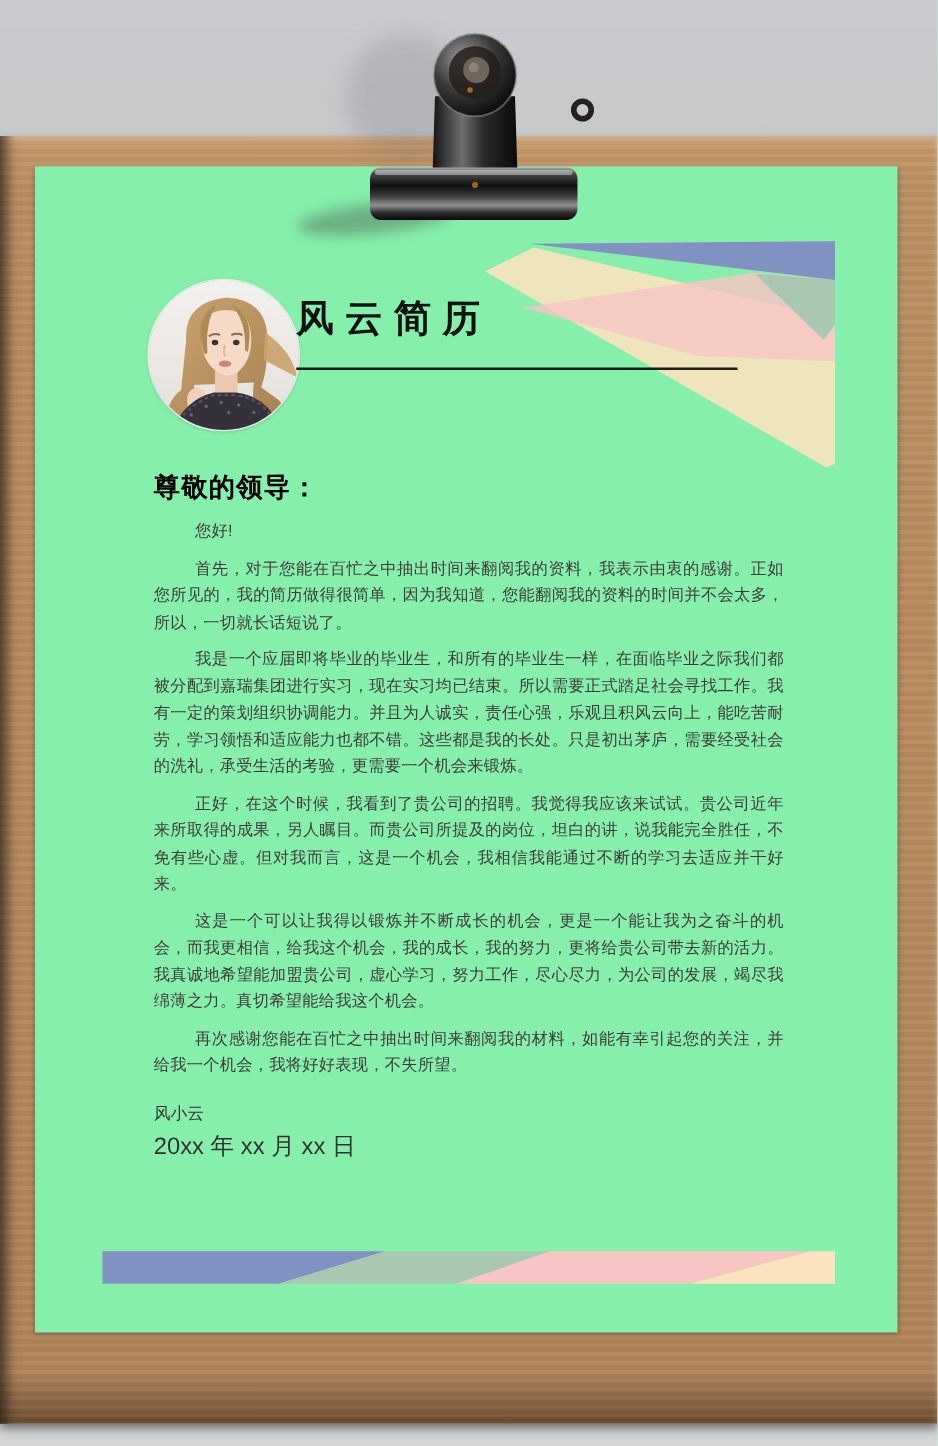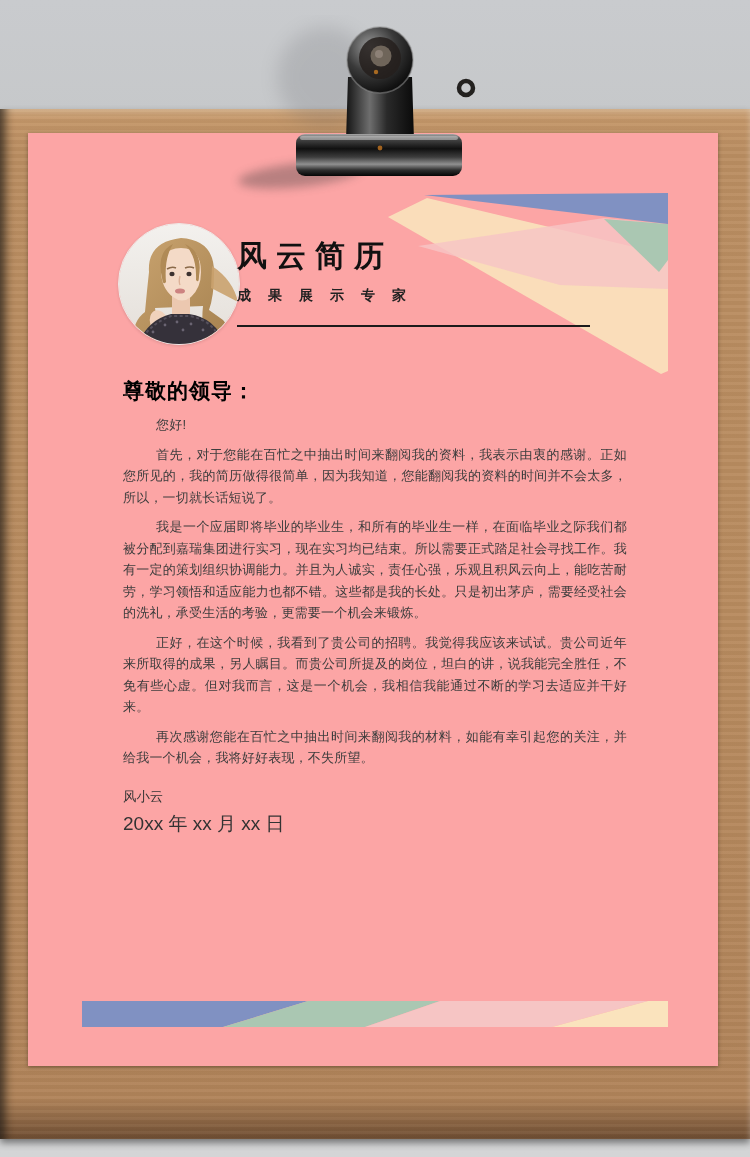--- a/index.html
+++ b/index.html
@@ -17,21 +17,21 @@
       linear-gradient(180deg,#c79a6c 0%,#bb8e62 4%,#b88b5f 50%,#b1845a 96%,#6f4e33 100%);
     box-shadow:
       inset 12px 0 10px -7px rgba(30,25,20,.75),
       inset -4px 0 6px -4px rgba(255,255,255,.25),
       inset 0 8px 8px -5px rgba(255,245,230,.35),
       0 4px 7px rgba(0,0,0,.45);
   }
   
   .paper {
     position:absolute; left:28px; top:133px; width:690px; height:933px;
-    background:#fca5a5;
+    background:#86efac;
     box-shadow:0 1px 4px rgba(0,0,0,.35);
   }
   .decor { position:absolute; left:0; top:0; width:690px; height:933px; pointer-events:none; }
 
   .photo {
     position:absolute; left:90px; top:90px; width:122px; height:122px;
     border-radius:50%; overflow:hidden; border:1px solid #eceae8;
     box-shadow:0 1px 3px rgba(0,0,0,.12);
   }
   .photo svg { display:block; }
@@ -127,30 +127,30 @@
         <circle cx="58" cy="98" r="1.4" fill="#6a6472"></circle>
       <circle cx="72" cy="100" r="1.4" fill="#6a6472"></circle>
         <circle cx="84" cy="106" r="1.4" fill="#6a6472"></circle>
       <circle cx="34" cy="108" r="1.4" fill="#6a6472"></circle>
         <circle cx="64" cy="106" r="1.4" fill="#6a6472"></circle>
     </svg>
   </div>
 
   <div class="title-block">
     <div class="title">风云简历</div>
-    <div class="subtitle">成果展示专家</div>
     <div class="rule"></div>
   </div>
 
   <div class="letter">
     <div class="salutation">尊敬的领导：</div>
     <p class="greeting">您好!</p>
     <p class="para">首先，对于您能在百忙之中抽出时间来翻阅我的资料，我表示由衷的感谢。正如您所见的，我的简历做得很简单，因为我知道，您能翻阅我的资料的时间并不会太多，所以，一切就长话短说了。</p>
     <p class="para">我是一个应届即将毕业的毕业生，和所有的毕业生一样，在面临毕业之际我们都被分配到嘉瑞集团进行实习，现在实习均已结束。所以需要正式踏足社会寻找工作。我有一定的策划组织协调能力。并且为人诚实，责任心强，乐观且积风云向上，能吃苦耐劳，学习领悟和适应能力也都不错。这些都是我的长处。只是初出茅庐，需要经受社会的洗礼，承受生活的考验，更需要一个机会来锻炼。</p>
     <p class="para">正好，在这个时候，我看到了贵公司的招聘。我觉得我应该来试试。贵公司近年来所取得的成果，另人瞩目。而贵公司所提及的岗位，坦白的讲，说我能完全胜任，不免有些心虚。但对我而言，这是一个机会，我相信我能通过不断的学习去适应并干好来。</p>
+    <p class="para">这是一个可以让我得以锻炼并不断成长的机会，更是一个能让我为之奋斗的机会，而我更相信，给我这个机会，我的成长，我的努力，更将给贵公司带去新的活力。我真诚地希望能加盟贵公司，虚心学习，努力工作，尽心尽力，为公司的发展，竭尽我绵薄之力。真切希望能给我这个机会。</p>
     <p class="para">再次感谢您能在百忙之中抽出时间来翻阅我的材料，如能有幸引起您的关注，并给我一个机会，我将好好表现，不失所望。</p>
     <div class="sig">
       <div class="sig-name">风小云</div>
       <div class="sig-date">20xx 年 xx 月 xx 日</div>
     </div>
   </div>
 </div>
 
 <svg class="clip" viewBox="0 0 330 185">
   <defs>

